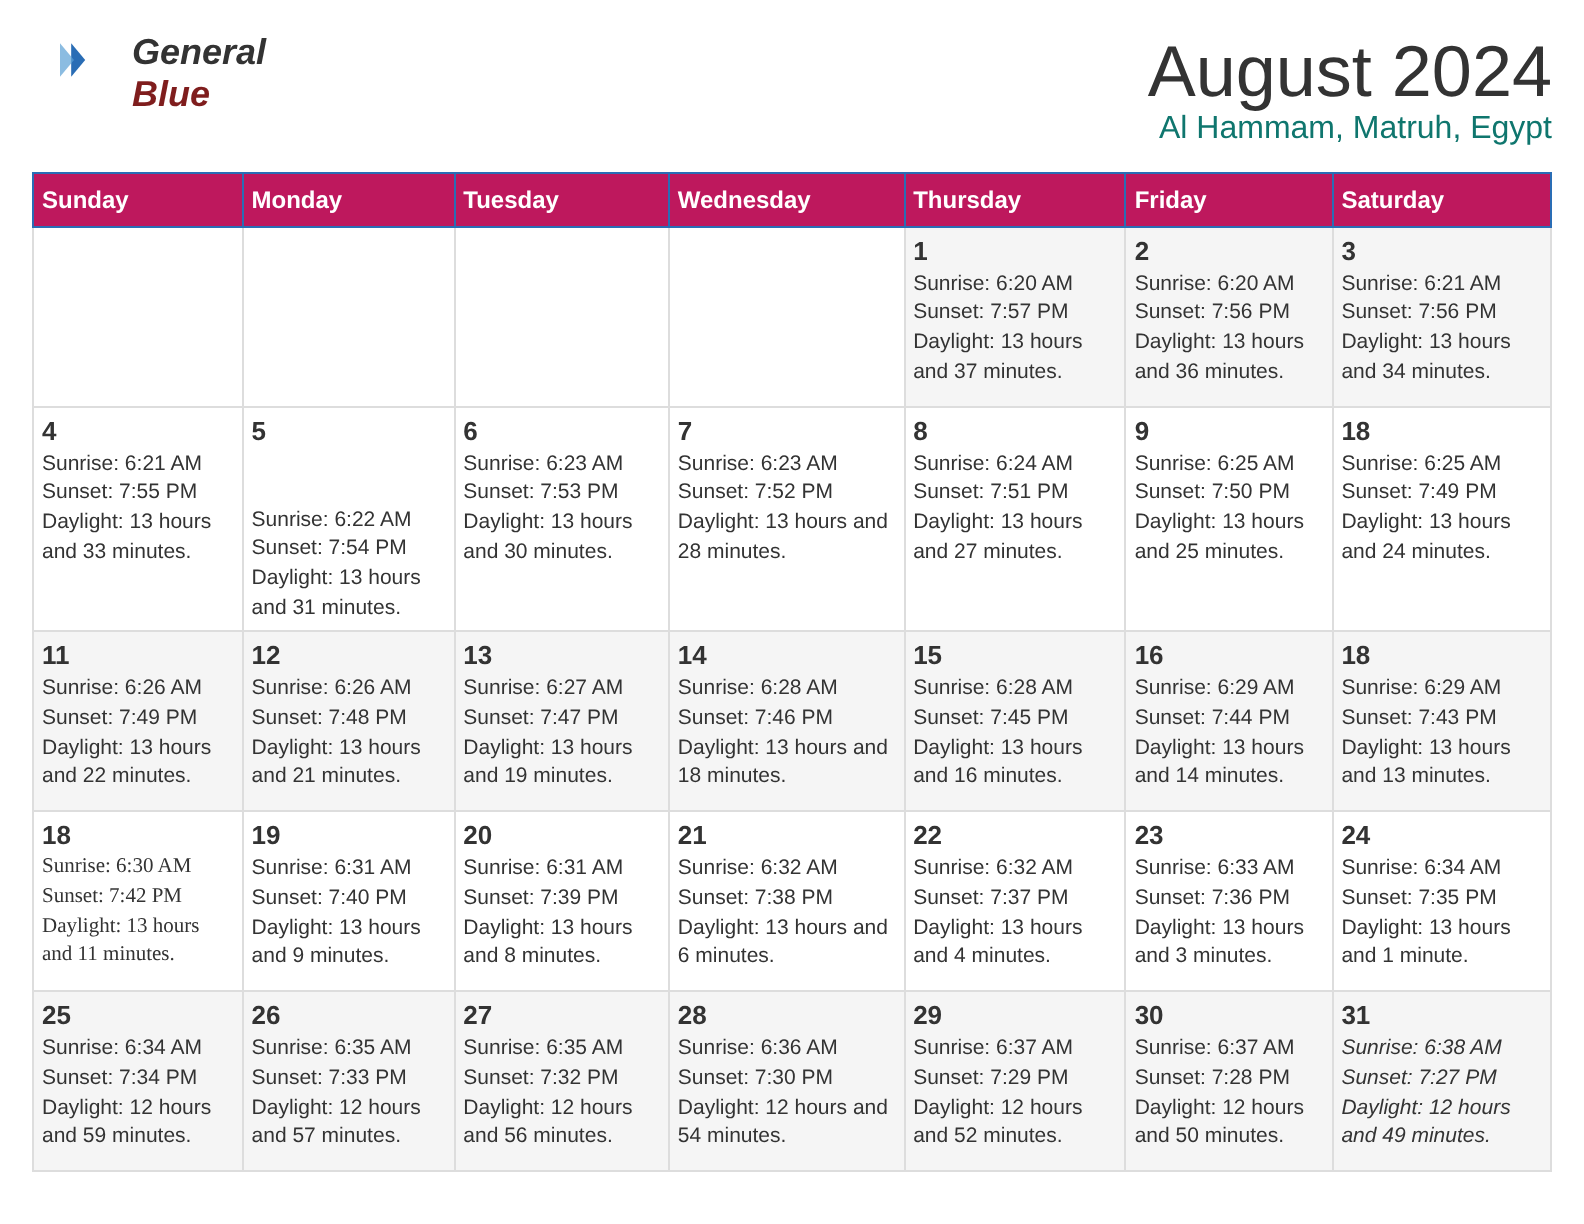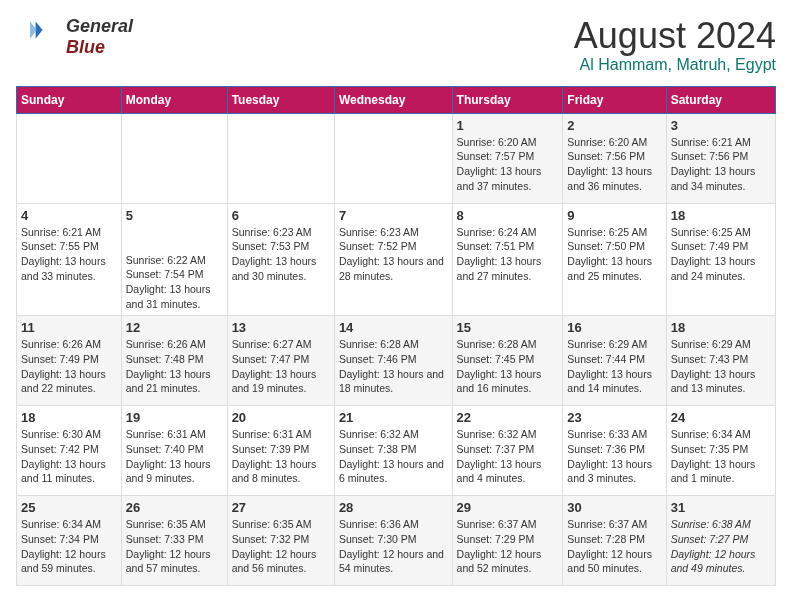--- a/index.html
+++ b/index.html
@@ -238,21 +238,21 @@
         <td>
           <span class="day-num">18</span>
           <div class="day-info" style="white-space: pre-line;">Sunrise: 6:29 AM
 Sunset: 7:43 PM
 Daylight: 13 hours and 13 minutes.</div>
         </td>
       </tr>
       <tr>
         <td>
           <span class="day-num">18</span>
-          <div class="day-info" style="white-space: pre-line;">Sunrise: 6:30 AM
+          <div class="day-info" style="white-space: pre-line; font-family: Liberation Serif, serif;">Sunrise: 6:30 AM
 Sunset: 7:42 PM
 Daylight: 13 hours and 11 minutes.</div>
         </td>
         <td>
           <span class="day-num">19</span>
           <div class="day-info" style="white-space: pre-line;">Sunrise: 6:31 AM
 Sunset: 7:40 PM
 Daylight: 13 hours and 9 minutes.</div>
         </td>
         <td>

